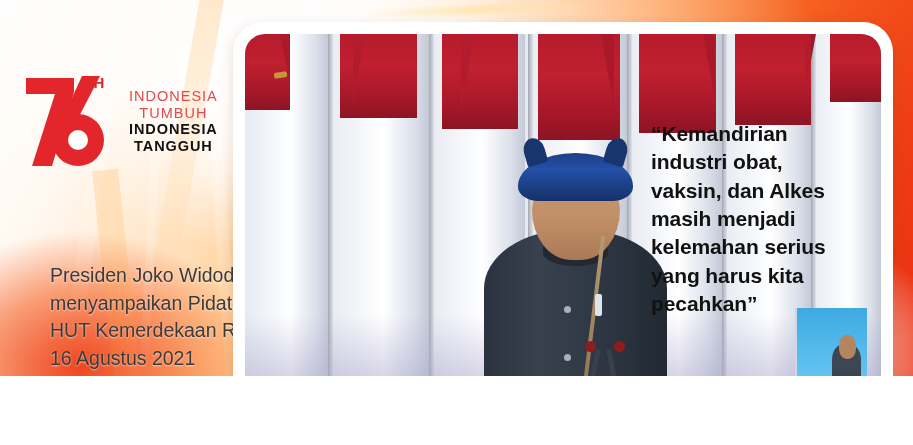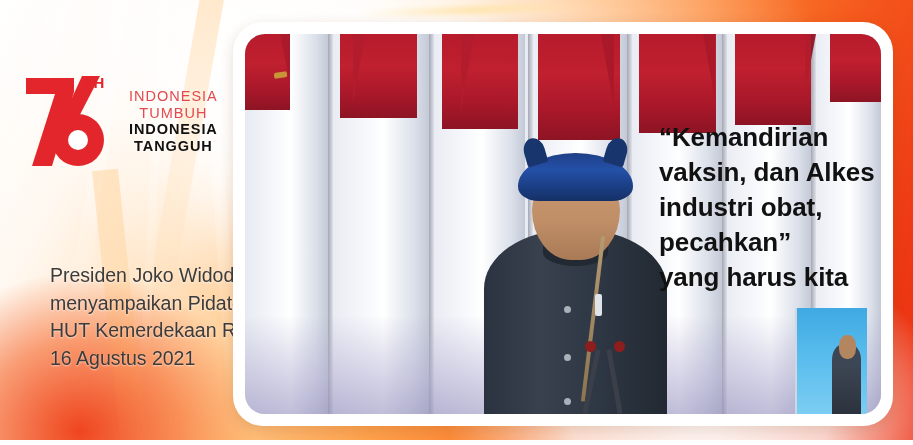--- a/index.html
+++ b/index.html
@@ -1,20 +1,20 @@
 <!DOCTYPE html>
 <html><head>
 <meta charset="utf-8">
 <style>
   html,body{margin:0;padding:0;background:#fff;}
   body{font-family:"Liberation Sans",sans-serif;}
 
   #stage{
     position:relative;
-    width:913px;height:440px;
+    width:913px;height:376px;
     overflow:hidden;
     background:#ffffff;
   }
 
   
   .bg-base{
     position:absolute;inset:0;
     background:
       radial-gradient(ellipse 70% 55% at 46% 8%, rgba(255,255,255,0.95) 0%, rgba(255,255,255,0.0) 62%),
       linear-gradient(118deg,
@@ -138,22 +138,22 @@
      background:#b4865f;border-radius:45%;}
 
   
   .wm{position:absolute;left:4px;bottom:46px;width:44px;height:44px;border-radius:50%;
      background:rgba(70,70,90,0.30);color:rgba(255,255,255,0.55);
      font-size:12px;display:flex;align-items:center;justify-content:center;letter-spacing:.5px;}
   .ornament{position:absolute;left:4.6%;top:10%;width:13px;height:6px;background:#c9a23a;border-radius:2px;opacity:.9;transform:rotate(-8deg);}
 
   
   .quote{
-    position:absolute;right:10px;top:86px;width:212px;
-    font-size:26px;font-weight:bold;color:#111111;line-height:1.35;
+    position:absolute;right:18px;top:86px;width:212px;
+    font-size:21px;font-weight:bold;color:#111111;line-height:1.35;
     letter-spacing:-0.1px;
   }
   .quote div{white-space:nowrap;}
 </style>
 </head>
 <body>
 
 <div id="stage">
 
   <div class="bg-base"></div>
@@ -257,22 +257,24 @@
         <div class="pin"></div>
         <div class="mic l"></div>
         <div class="mic r"></div>
         <div class="michead" style="left:55%;bottom:21%;"></div>
         <div class="michead" style="left:70%;bottom:21%;"></div>
       </div>
 
 
       <div class="quote">
         <div>“Kemandirian</div>
+        <div>industri obat,</div>
         <div>vaksin, dan Alkes</div>
-        <div>industri obat,</div>
+        <div>masih menjadi</div>
+        <div>kelemahan serius</div>
+        <div>yang harus kita</div>
         <div>pecahkan”</div>
-        <div>yang harus kita</div>
       </div>
 
     </div>
   </div>
 
 </div>
 
 </body></html>

